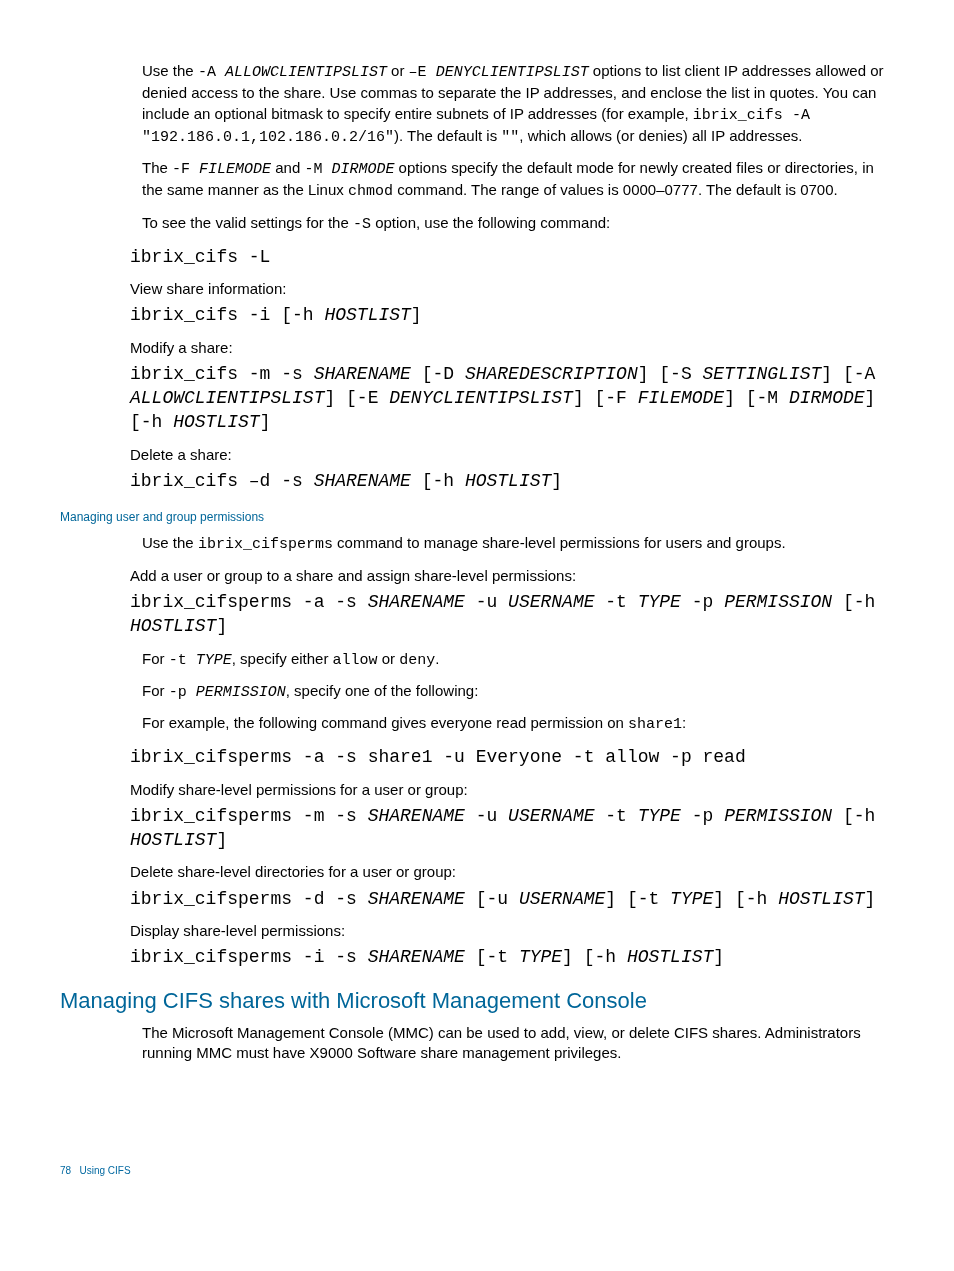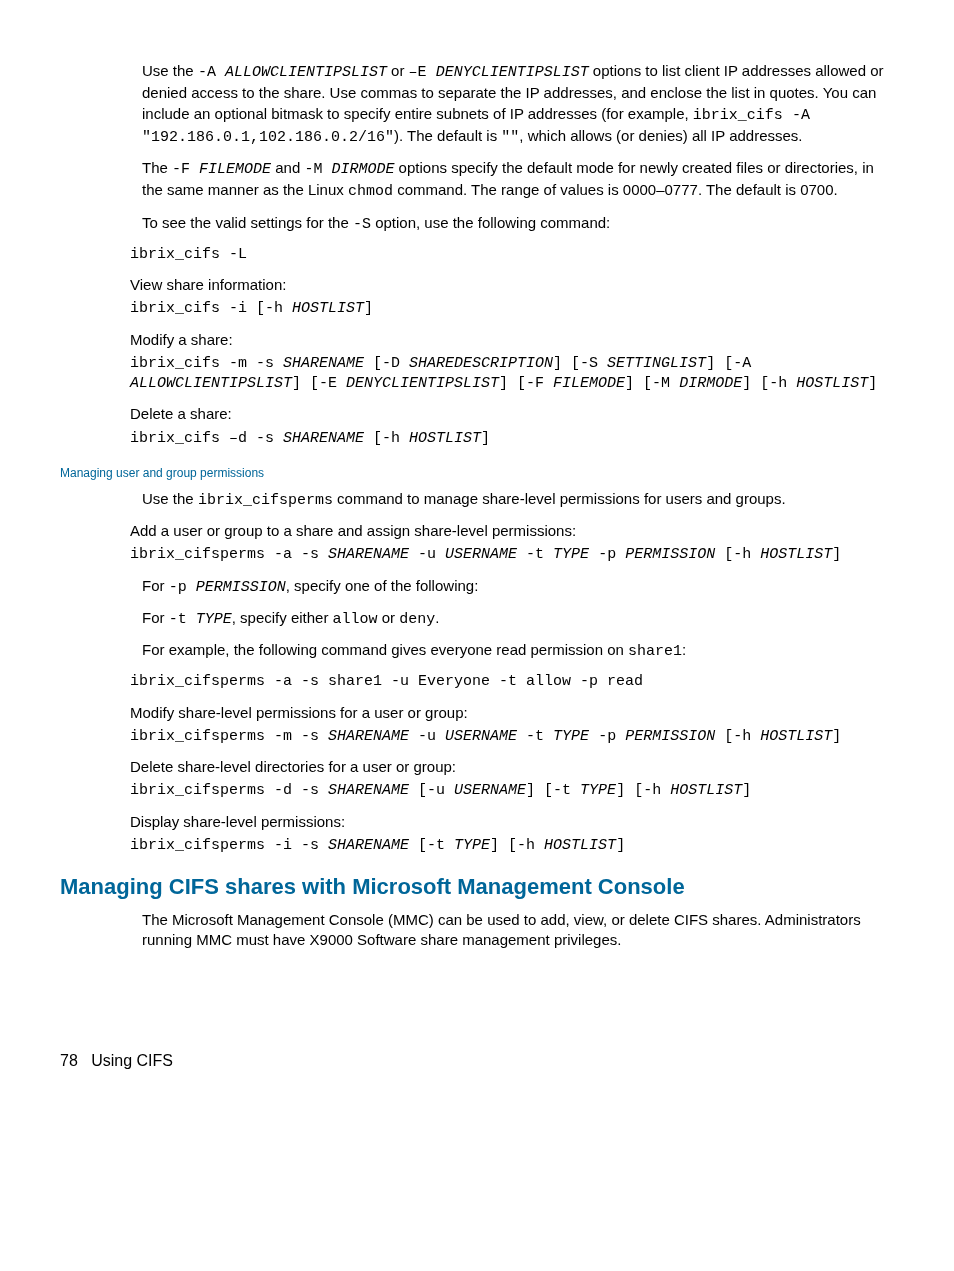--- a/index.html
+++ b/index.html
@@ -18,63 +18,63 @@
   }
   p {
     margin: 6px 0 10px 12px;
   }
   .mono {
     font-family: "Courier New", Courier, monospace;
     font-size: 15px;
   }
   .mono-block {
     font-family: "Courier New", Courier, monospace;
-    font-size: 15px;
+    font-size: 18px;
     margin: 4px 0 10px 0;
     line-height: 1.35;
   }
   .ital {
     font-style: italic;
   }
   .bold-label {
     font-weight: normal;
     margin: 8px 0 4px 0;
   }
   h3.section {
     font-family: Arial, Helvetica, sans-serif;
     font-weight: normal;
     font-size: 12px;
     color: #006699;
     margin: 16px 0 8px 0;
   }
   h2.section {
     font-family: Arial, Helvetica, sans-serif;
-    font-weight: bold;
+    font-weight: normal;
     font-size: 22px;
     color: #006699;
     margin: 16px 0 8px 0;
   }
   h3.section.small-indent {
     margin-left: -70px;
   }
   h2.section.full-out {
     margin-left: -70px;
   }
   ul {
     margin: 4px 0 10px 0;
     padding-left: 28px;
   }
   li {
     margin: 6px 0;
     padding-left: 10px;
   }
   .footer {
     margin-top: 100px;
-    font-size: 16px;
-    color: #000000;
+    font-size: 10px;
+    color: #0369a1;
     margin-left: -70px;
   }
 </style>
 </head>
 <body>
 
 <div class="content">
 
 <p><span>Use the </span><span class="mono">-A </span><span class="mono ital">ALLOWCLIENTIPSLIST</span><span> or </span><span class="mono">–E </span><span class="mono ital">DENYCLIENTIPSLIST</span><span> options to list client IP addresses allowed or denied access to the share. Use commas to separate the IP addresses, and enclose the list in quotes. You can include an optional bitmask to specify entire subnets of IP addresses (for example, </span><span class="mono">ibrix_cifs -A "192.186.0.1,102.186.0.2/16"</span><span>). The default is </span><span class="mono">""</span><span>, which allows (or denies) all IP addresses.</span></p>
 
@@ -93,23 +93,23 @@
 <div class="bold-label">Delete a share:</div>
 <div class="mono-block"><span>ibrix_cifs –d -s </span><span class="ital">SHARENAME</span><span> [-h </span><span class="ital">HOSTLIST</span><span>]</span></div>
 
 <h3 class="section small-indent">Managing user and group permissions</h3>
 
 <p><span>Use the </span><span class="mono">ibrix_cifsperms</span><span> command to manage share-level permissions for users and groups.</span></p>
 
 <div class="bold-label">Add a user or group to a share and assign share-level permissions:</div>
 <div class="mono-block"><span>ibrix_cifsperms -a -s </span><span class="ital">SHARENAME</span><span> -u </span><span class="ital">USERNAME</span><span> -t </span><span class="ital">TYPE</span><span> -p </span><span class="ital">PERMISSION</span><span> [-h </span><span class="ital">HOSTLIST</span><span>]</span></div>
 
+<p><span>For </span><span class="mono">-t </span><span class="mono ital">TYPE</span><span>, specify either </span><span class="mono">allow</span><span> or </span><span class="mono">deny</span><span>.</span></p>
+
 <p><span>For </span><span class="mono">-p </span><span class="mono ital">PERMISSION</span><span>, specify one of the following:</span></p>
-
-<p><span>For </span><span class="mono">-t </span><span class="mono ital">TYPE</span><span>, specify either </span><span class="mono">allow</span><span> or </span><span class="mono">deny</span><span>.</span></p>
 
 
 <p><span>For example, the following command gives everyone read permission on </span><span class="mono">share1</span><span>:</span></p>
 <div class="mono-block">ibrix_cifsperms -a -s share1 -u Everyone -t allow -p read</div>
 
 <div class="bold-label">Modify share-level permissions for a user or group:</div>
 <div class="mono-block"><span>ibrix_cifsperms -m -s </span><span class="ital">SHARENAME</span><span> -u </span><span class="ital">USERNAME</span><span> -t </span><span class="ital">TYPE</span><span> -p </span><span class="ital">PERMISSION</span><span> [-h </span><span class="ital">HOSTLIST</span><span>]</span></div>
 
 <div class="bold-label">Delete share-level directories for a user or group:</div>
 <div class="mono-block"><span>ibrix_cifsperms -d -s </span><span class="ital">SHARENAME</span><span> [-u </span><span class="ital">USERNAME</span><span>] [-t </span><span class="ital">TYPE</span><span>] [-h </span><span class="ital">HOSTLIST</span><span>]</span></div>

